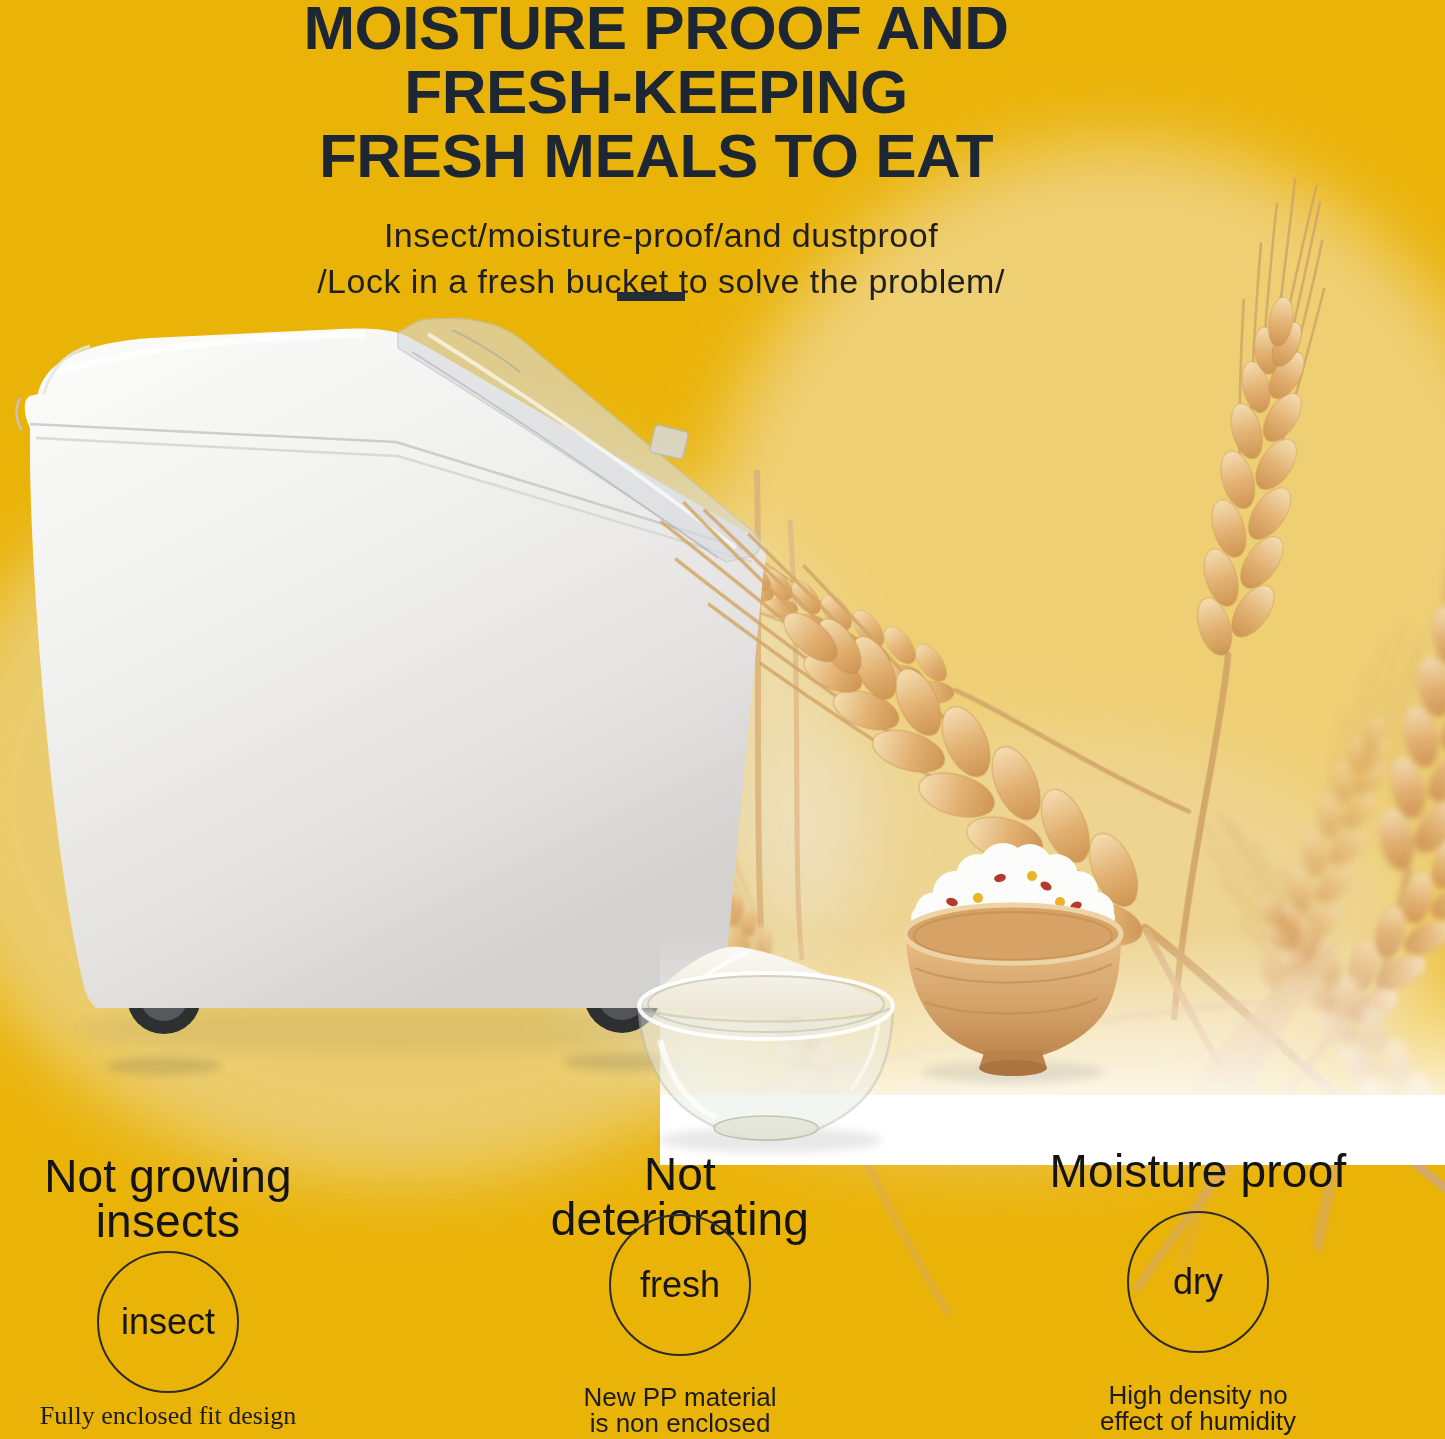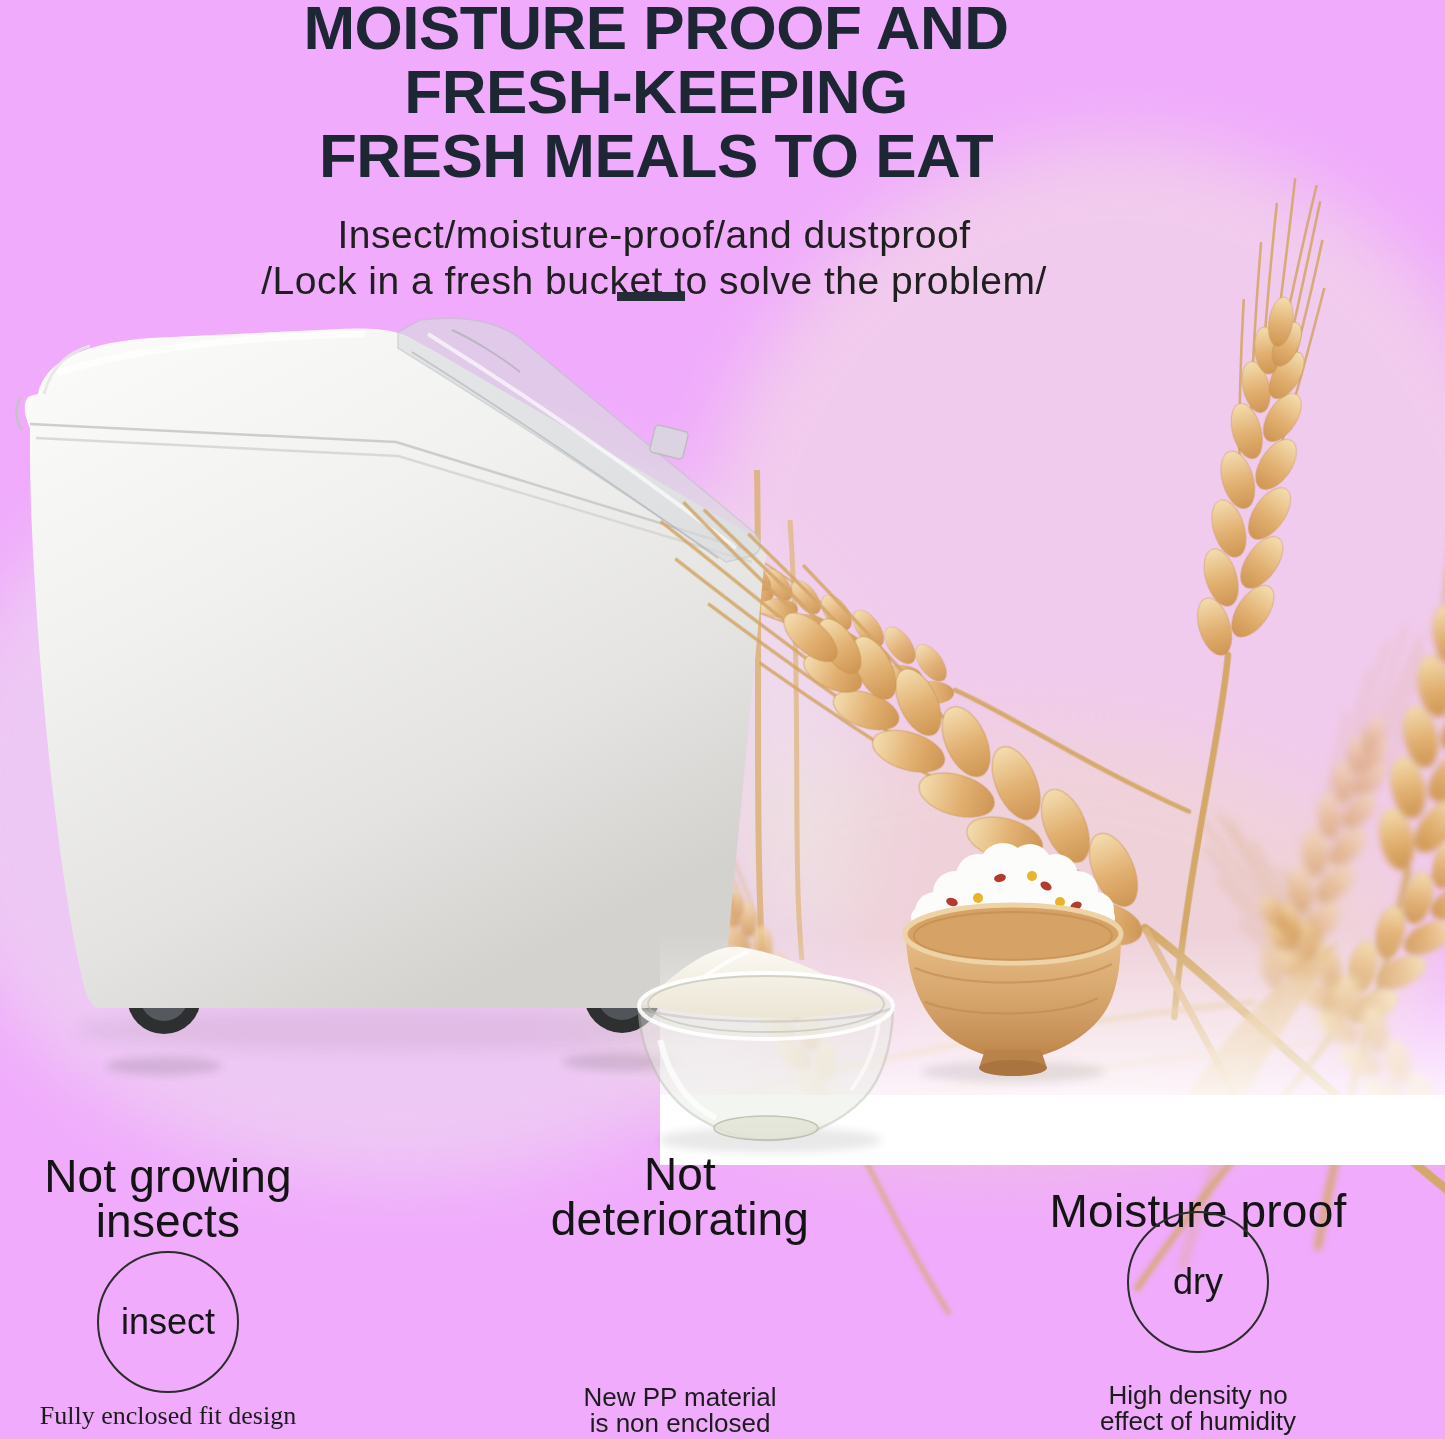--- a/index.html
+++ b/index.html
@@ -1,31 +1,31 @@
 <!DOCTYPE html>
 <html><head>
 <meta charset="utf-8">
 <style>
   html,body{margin:0;padding:0;background:#ffffff;}
   .page{
     position:relative; width:1445px; height:1439px; overflow:hidden;
-    background:#f0abfc;
+    background:#eab308;
     font-family:"Liberation Sans", sans-serif;
     color:#1d2633;
   }
   
   .headline{
     position:absolute; left:0; top:-4px; width:1312px;
     text-align:center; font-weight:bold; font-size:62px; line-height:64px;
     letter-spacing:-0.5px; color:#1d2633;
   }
   .headline span{display:block;}
   .subtitle{
-    position:absolute; left:0; top:212px; width:1308px;
-    text-align:center; font-size:39px; line-height:46px; color:#1f1f1f;
+    position:absolute; left:7px; top:212px; width:1308px;
+    text-align:center; font-size:34px; line-height:46px; color:#1f1f1f;
     letter-spacing:0.5px;
   }
   .subtitle span{display:block;}
   .divider{
     position:absolute; left:617px; top:292px; width:68px; height:9px;
     background:#242d36;
   }
   
   .scene{position:absolute; left:0; top:0; width:1445px; height:1439px;}
   
@@ -49,21 +49,21 @@
   .feature .f-caption span{display:block;}
   .feature.f1{left:8px;}
   .feature.f1 .f-title{top:14px;}
   .feature.f1 .f-circle{top:111px;}
   .feature.f1 .f-caption{top:263px;font-family:Liberation Serif, serif;}
   .feature.f2{left:520px;}
   .feature.f2 .f-title{top:12px;}
   .feature.f2 .f-circle{top:74px;}
   .feature.f2 .f-caption{top:244px;}
   .feature.f3{left:1038px;}
-  .feature.f3 .f-title{top:9px;margin-top:40px;}
+  .feature.f3 .f-title{top:9px;}
   .feature.f3 .f-circle{top:71px;}
   .feature.f3 .f-caption{top:242px;}
 </style>
 </head>
 <body>
 
 <div class="page">
 
   <svg class="scene" viewBox="0 0 1445 1439" width="1445" height="1439" aria-hidden="true">
     <defs>
@@ -306,20 +306,23 @@
     </div>
     <div class="f-caption">
       <span>Fully enclosed fit design</span>
     </div>
   </div>
 
   <div class="feature f2">
     <div class="f-title">
       <span>Not deteriorating</span>
     </div>
+    <div class="f-circle">
+      <span>fresh</span>
+    </div>
     <div class="f-caption">
       <span>New PP material</span>
       <span>is non enclosed</span>
     </div>
   </div>
 
   <div class="feature f3">
     <div class="f-title">
       <span>Moisture proof</span>
     </div>

